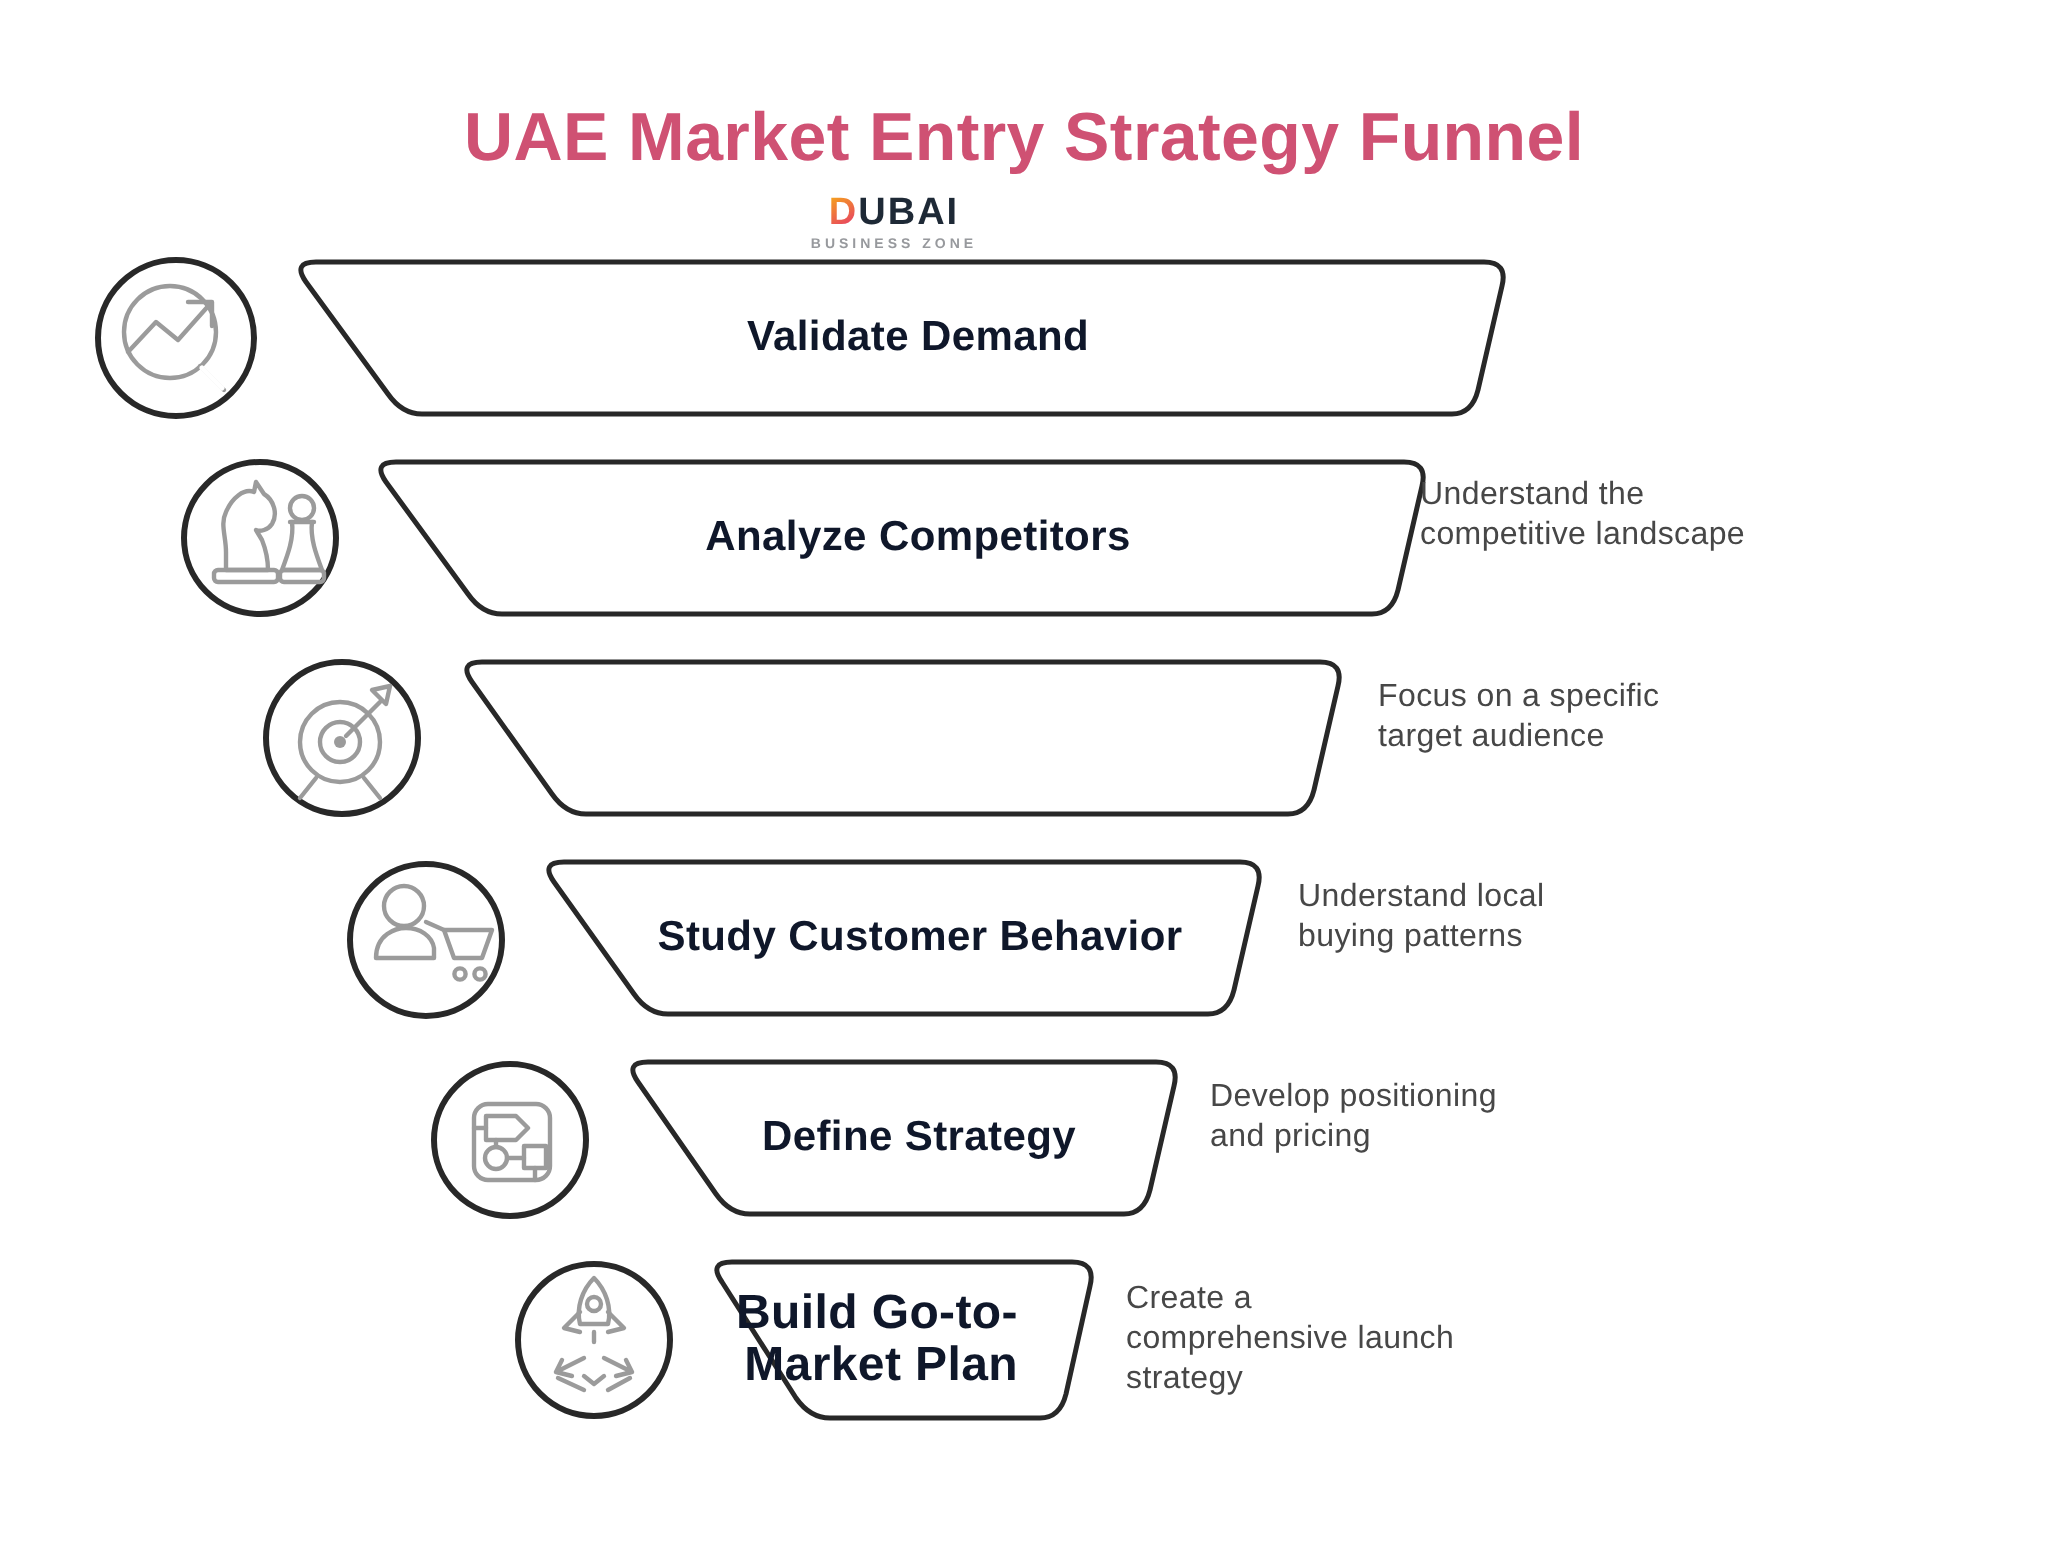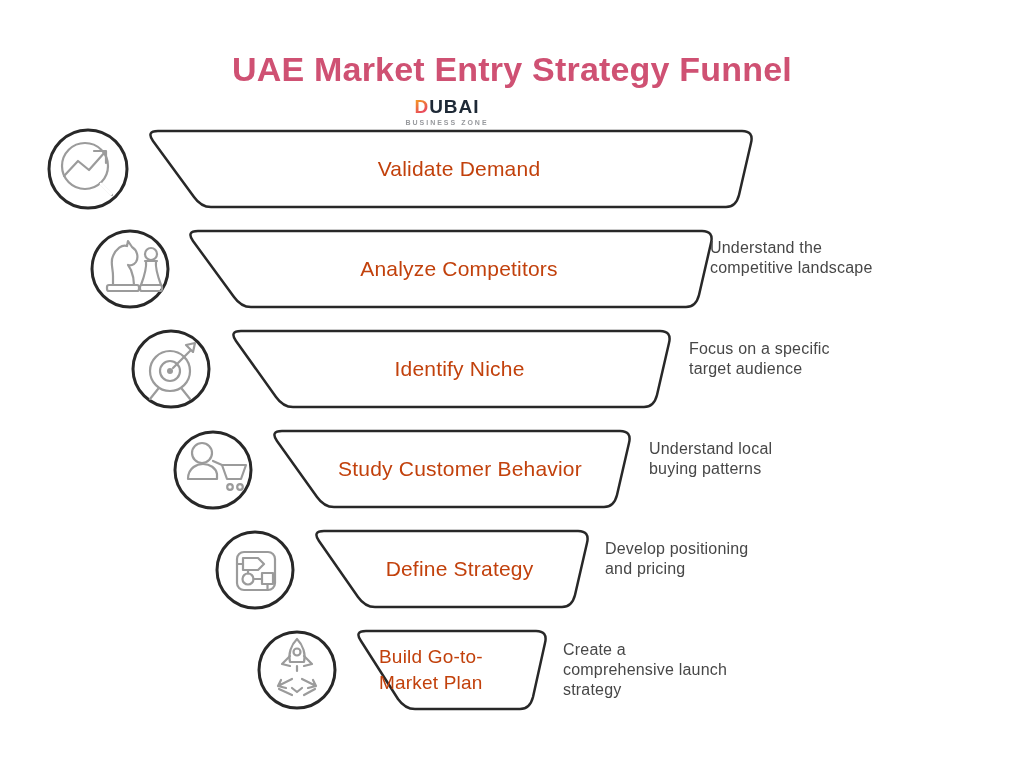--- a/index.html
+++ b/index.html
@@ -19,21 +19,21 @@
     .logo-d{
       background:linear-gradient(150deg,#f5a21d 10%,#e52f70 90%);
       -webkit-background-clip:text;background-clip:text;
       -webkit-text-fill-color:transparent;color:#ee6430;
     }
   }
   .logo-tagline{margin-top:3px;font-size:7px;font-weight:700;color:#97999d;letter-spacing:2px;}
   .art{position:absolute;top:0;left:0;}
   .stage-label{
     position:absolute;display:flex;align-items:center;justify-content:center;
-    text-align:left;font-size:21px;font-weight:400;color:#c2410c;
+    text-align:right;font-size:21px;font-weight:700;color:#0f172a;
     letter-spacing:.2px;line-height:26px;
   }
   .stage-desc{
     position:absolute;font-size:16px;line-height:20px;color:#474747;
     letter-spacing:.2px;
   }
   .shape{fill:#ffffff;stroke:#282828;stroke-width:2.5;stroke-linejoin:round;}
   .badge{fill:#ffffff;stroke:#282828;stroke-width:3;}
   .ic{stroke:#9b9b9b;stroke-width:2.2;fill:none;stroke-linecap:round;stroke-linejoin:round;}
   .ic-fill{fill:#9b9b9b;stroke:none;}
@@ -122,24 +122,23 @@
       <line class="ic" x1="297" y1="666" x2="297" y2="671"></line>
       <path class="ic" d="M292,679 L278,686 M278,686 L286,688 M278,686 L281,680"></path>
       <path class="ic" d="M302,679 L316,686 M316,686 L308,688 M316,686 L313,680"></path>
       <path class="ic" d="M279,689 L292,695 M315,689 L304,695"></path>
       <path class="ic" d="M292,688 L297,692 L302,688"></path>
     </g>
   </svg>
 
   <div class="stage-label" style="left:173px;top:131px;width:572px;height:76px;">Validate Demand</div>
   <div class="stage-label" style="left:213px;top:231px;width:492px;height:76px;">Analyze Competitors</div>
-  <div class="stage-label" style="left:256px;top:331px;width:407px;height:76px;">Identify Niche</div>
   <div class="stage-label" style="left:297px;top:431px;width:326px;height:76px;">Study Customer Behavior</div>
   <div class="stage-label" style="left:338px;top:531px;width:243px;height:76px;">Define Strategy</div>
-  <div class="stage-label" style="left:379px;top:631px;width:150px;height:78px;font-size:19px;">Build Go-to-Market Plan</div>
+  <div class="stage-label" style="left:359px;top:631px;width:150px;height:78px;font-size:24px;">Build Go-to-Market Plan</div>
 
   <div class="stage-desc" style="left:710px;top:238px;width:172px;">Understand the competitive landscape</div>
   <div class="stage-desc" style="left:689px;top:339px;width:155px;">Focus on a specific target audience</div>
   <div class="stage-desc" style="left:649px;top:439px;width:155px;">Understand local buying patterns</div>
   <div class="stage-desc" style="left:605px;top:539px;width:165px;">Develop positioning and pricing</div>
   <div class="stage-desc" style="left:563px;top:640px;width:166px;">Create a comprehensive launch strategy</div>
 
 </div>
 
 </body></html>

